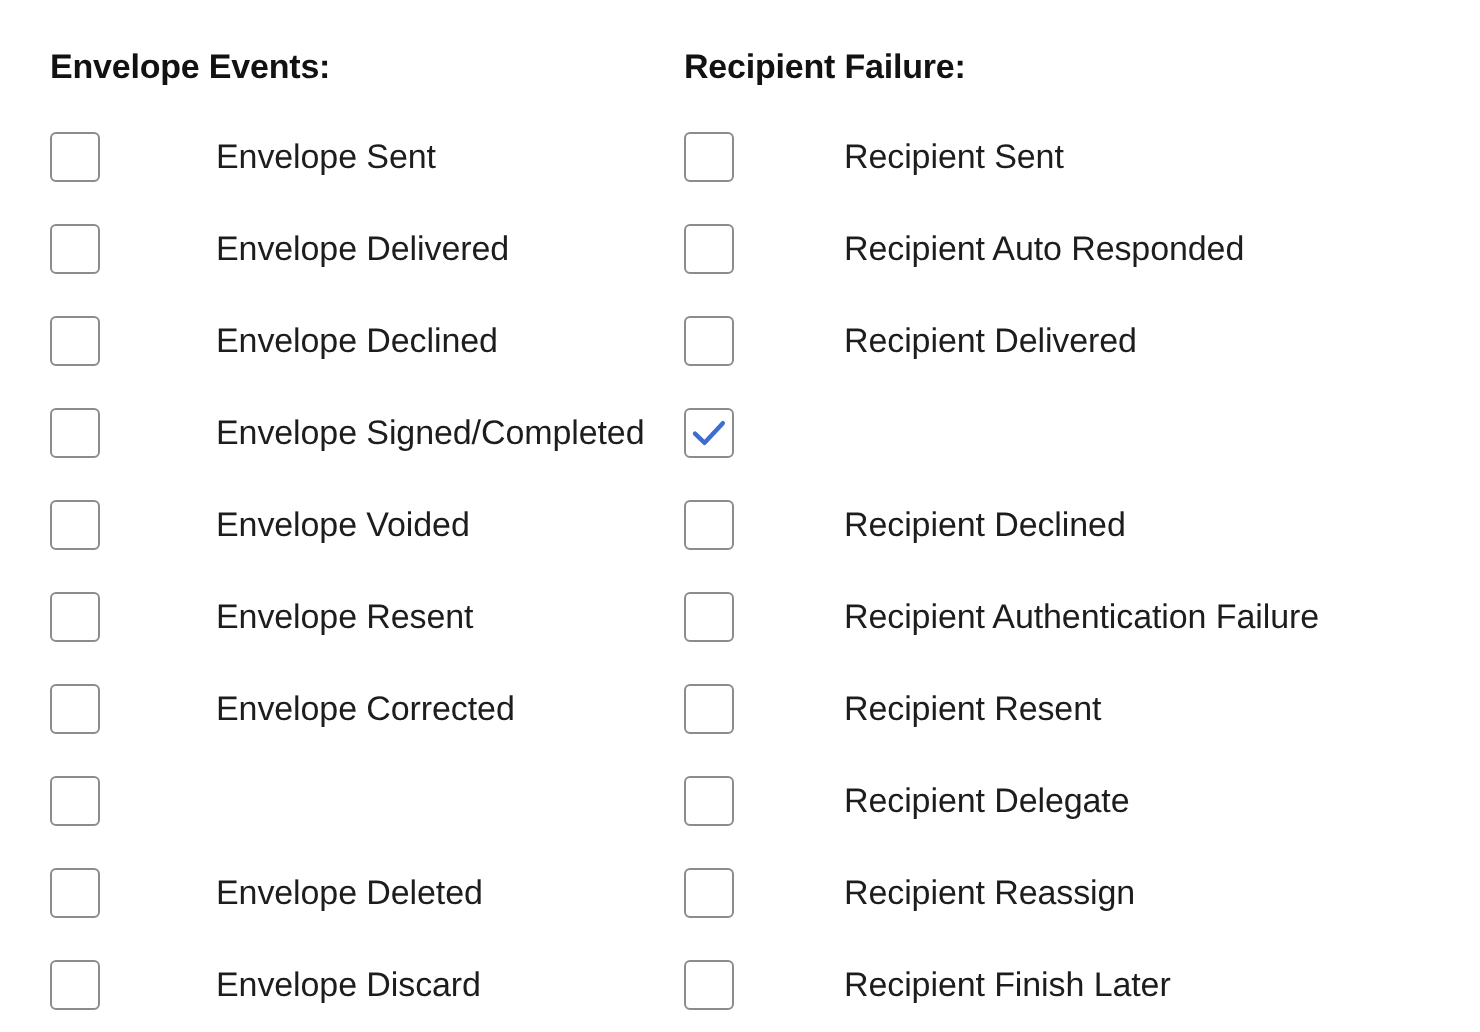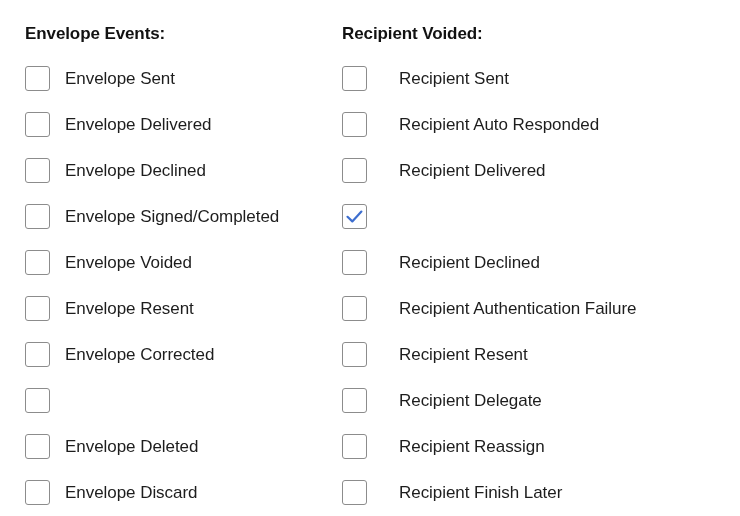--- a/index.html
+++ b/index.html
@@ -50,20 +50,21 @@
     top: 66px;
     left: 0;
   }
 
   .option-row {
     position: relative;
     height: 46px;
     display: flex;
     align-items: flex-start;
     white-space: nowrap;
+    gap: 43px;
   }
 
   .checkbox {
     position: relative;
     flex: 0 0 auto;
     width: 25px;
     height: 25px;
     box-sizing: border-box;
     border: 1px solid #8c8c8c;
     border-radius: 3px;
@@ -82,21 +83,21 @@
   .checkbox.checked .check-glyph { display: block; }
 
   .option-label {
     flex: 0 0 auto;
     font-size: 17px;
     line-height: 25px;
     color: #1d1d1d;
     letter-spacing: -0.05px;
   }
   .column.left  .option-label { margin-left: 15px; }
-  .column.right .option-label { margin-left: 32px; }
+  .column.right .option-label { margin-left: 12px; }
 </style>
 </head>
 <body>
 
 <div class="panel">
 
   <div class="column left">
     <div class="column-title">Envelope Events:</div>
     <div class="options">
         <div class="option-row">
@@ -135,21 +136,21 @@
           <span class="option-label">Envelope Deleted</span>
         </div>
         <div class="option-row">
           <div class="checkbox" role="checkbox" aria-checked="false"></div>
           <span class="option-label">Envelope Discard</span>
         </div>
       </div>
   </div>
 
   <div class="column right">
-    <div class="column-title">Recipient Voided:</div>
+    <div class="column-title">Recipient Failure:</div>
     <div class="options">
         <div class="option-row">
           <div class="checkbox" role="checkbox" aria-checked="false"></div>
           <span class="option-label">Recipient Sent</span>
         </div>
         <div class="option-row">
           <div class="checkbox" role="checkbox" aria-checked="false"></div>
           <span class="option-label">Recipient Auto Responded</span>
         </div>
         <div class="option-row">

